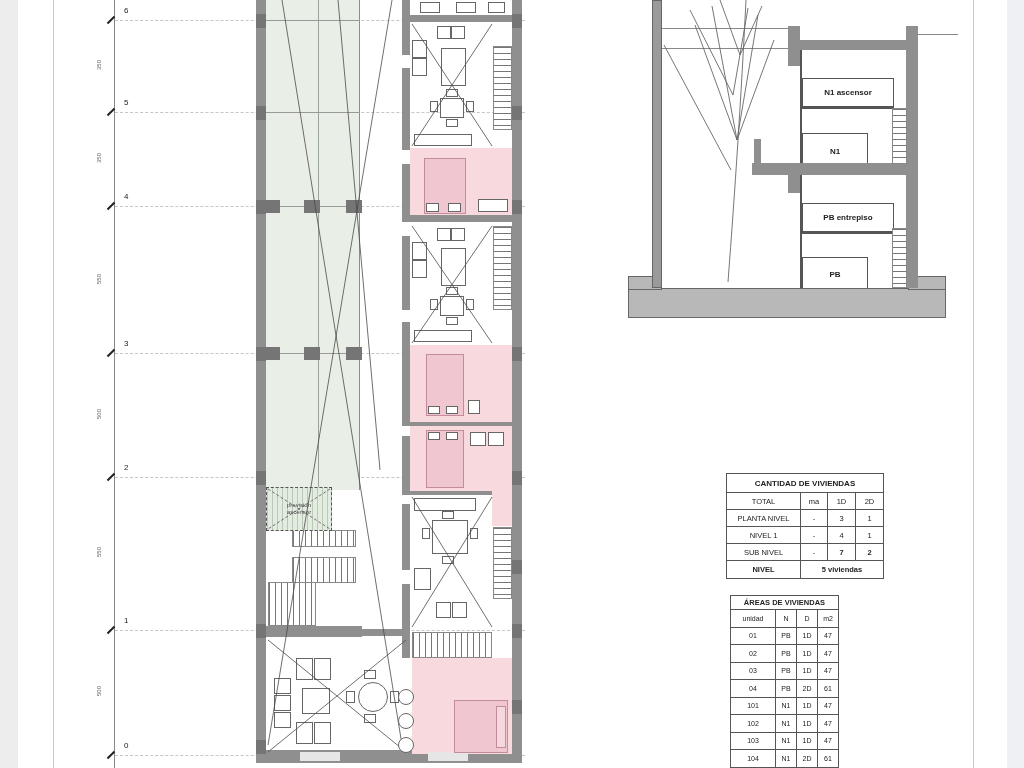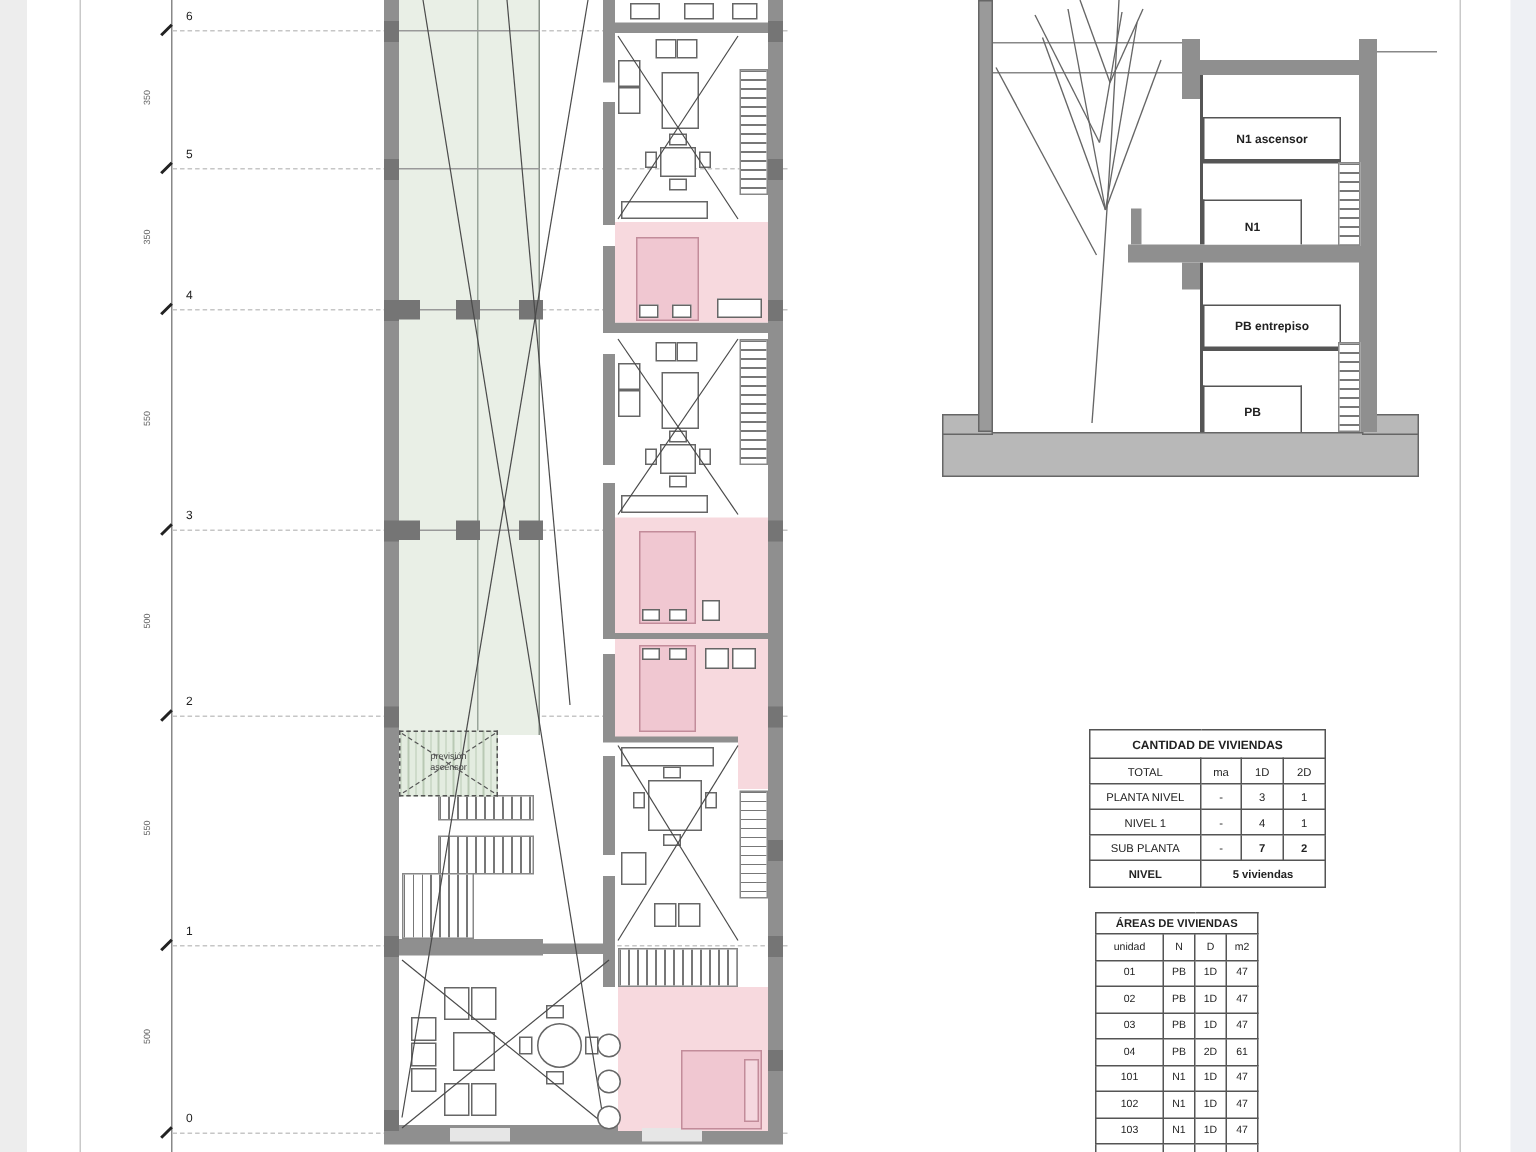--- a/index.html
+++ b/index.html
@@ -30,21 +30,21 @@
   table.dt th{font-weight:bold;}
   #t1{font-size:7.5px;}
   #t1 th{font-size:8px;height:18px;}
   #t1 td{height:16px;}
   #t1 tbody tr:last-child td:nth-child(3),#t1 tbody tr:last-child td:nth-child(4){font-weight:bold;}
   #t1 tfoot td{font-weight:bold;height:17px;}
   #t2{font-size:7px;}
   #t2 th{font-size:7.5px;height:13px;}
   #t2 td{height:16.5px;}
   svg.lines{position:absolute;left:0;top:0;z-index:6;pointer-events:none;}
-  .z2{z-index:2;} .z3{z-index:3;} .z4{z-index:4;} .z5{z-index:5;} .z7{z-index:7;} .z8{z-index:8;margin-top:13px;}
+  .z2{z-index:2;} .z3{z-index:3;} .z4{z-index:4;} .z5{z-index:5;} .z7{z-index:7;} .z8{z-index:8;}
 </style>
 </head>
 <body>
 
 <div id="canvas">
 
   <div class="abs" style="left:0;top:0;width:18px;height:768px;background:#ededed;"></div>
   <div class="abs" style="left:1007px;top:0;width:17px;height:768px;background:#eef0f4;"></div>
   <div class="abs" style="left:53px;top:0;width:1px;height:768px;background:#c9c9c9;"></div>
   <div class="abs" style="left:973px;top:0;width:1px;height:768px;background:#c9c9c9;"></div>
@@ -306,21 +306,21 @@
           <td>3</td>
           <td>1</td>
         </tr>
         <tr>
           <td>NIVEL 1</td>
           <td>-</td>
           <td>4</td>
           <td>1</td>
         </tr>
         <tr>
-          <td>SUB PLANTA</td>
+          <td>SUB NIVEL</td>
           <td>-</td>
           <td>7</td>
           <td>2</td>
         </tr>
       </tbody>
     <tfoot>
       <tr>
         <td>NIVEL</td>
         <td colspan="3">5 viviendas</td>
       </tr>

